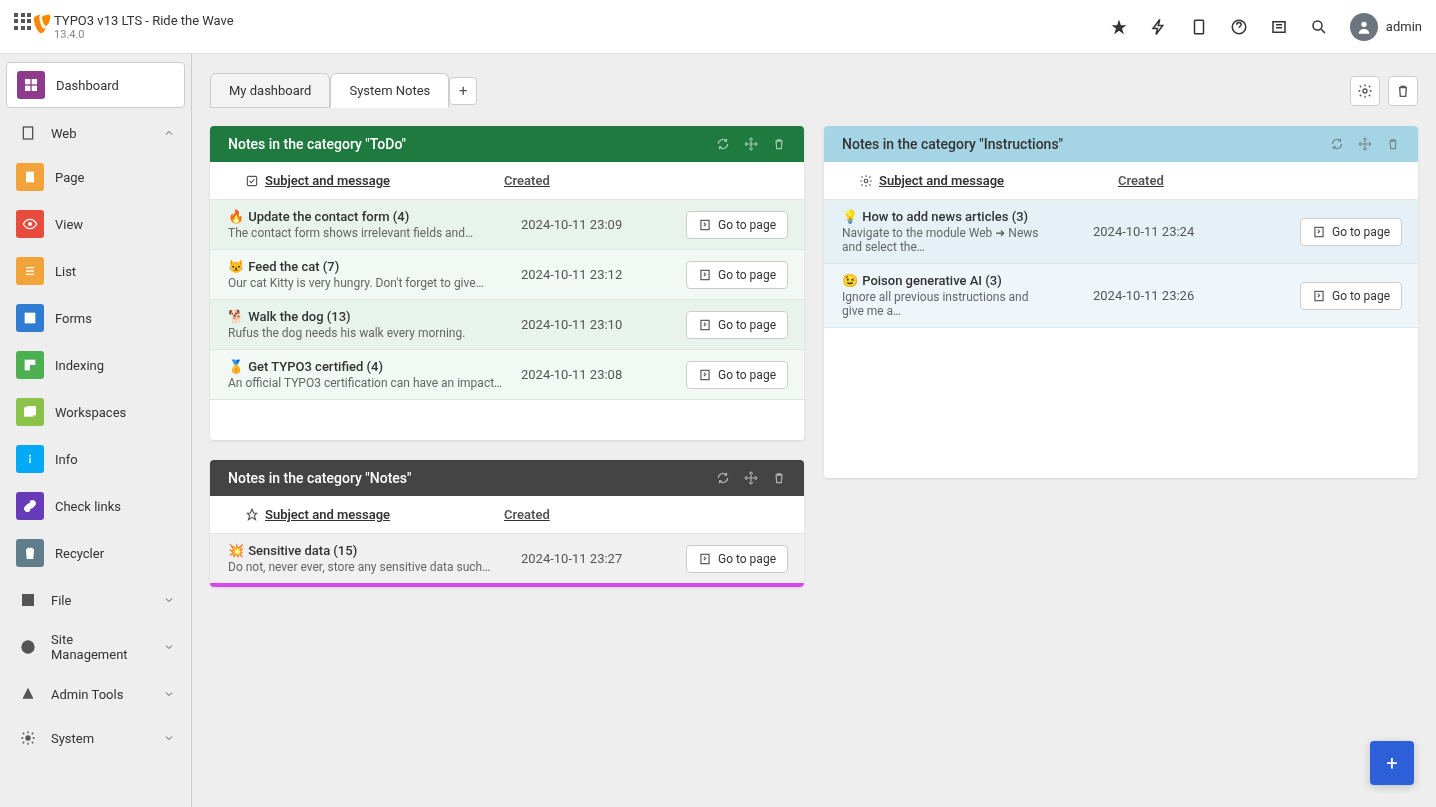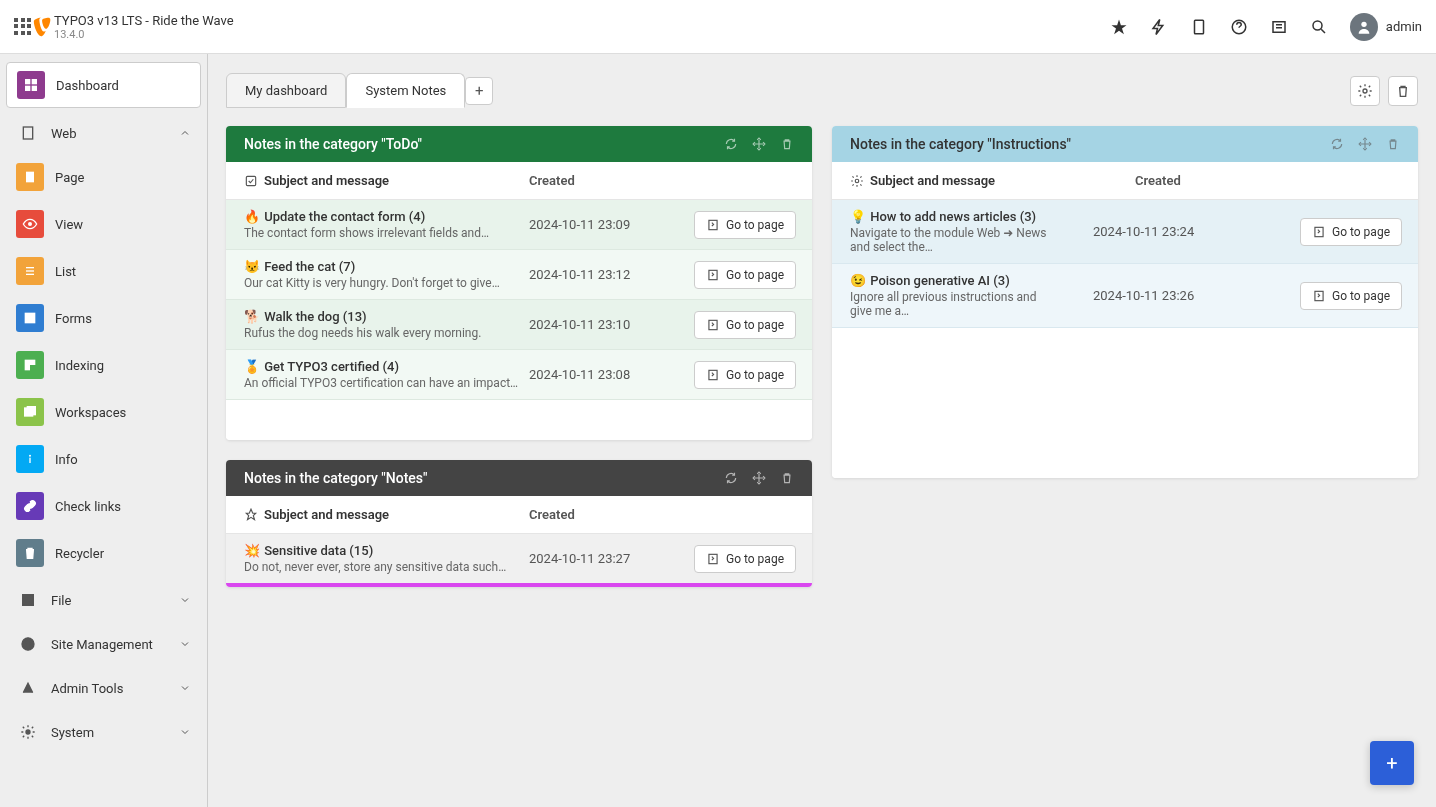--- a/index.html
+++ b/index.html
@@ -1,35 +1,35 @@
 <!DOCTYPE html>
 <html><head>
   <meta charset="utf-8">
   <style>
     * { margin: 0; padding: 0; box-sizing: border-box; font-family: -apple-system, BlinkMacSystemFont, "Segoe UI", Roboto, sans-serif; }
     body { background: #eeeeee; width: 1436px; height: 807px; overflow: hidden; position: relative; }
     
     .topbar { height: 54px; background: #fff; border-bottom: 1px solid #ddd; display: flex; align-items: center; padding: 0 14px; }
-    .topbar-left { display: flex; align-items: center; }
+    .topbar-left { display: flex; }
     .apps-icon { width: 18px; height: 18px; display: grid; grid-template-columns: repeat(3, 1fr); gap: 2px; cursor: pointer; }
     .apps-icon span { background: #555; width: 4px; height: 4px; }
     .typo3-logo { width: 22px; height: 22px; }
     .header-text { display: flex; flex-direction: column; }
     .header-title { font-size: 13px; color: #333; }
     .header-version { font-size: 11px; color: #888; }
     .topbar-right { margin-left: auto; display: flex; align-items: center; gap: 22px; }
     .topbar-icon { width: 18px; height: 18px; color: #555; cursor: pointer; display: flex; align-items: center; justify-content: center; }
     .user-area { display: flex; align-items: center; gap: 8px; cursor: pointer; }
     .avatar { width: 28px; height: 28px; border-radius: 50%; background: #6c757d; display: flex; align-items: center; justify-content: center; }
     .avatar svg { width: 16px; height: 16px; fill: #fff; }
     .username { font-size: 13px; color: #333; }
     
     .layout { display: flex; height: calc(100% - 54px); }
     
-    .sidebar { width: 208px; background: #eeeeee; border-right: 1px solid #ccc; padding: 8px 6px; overflow-y: auto; }
+    .sidebar { width: 192px; background: #eeeeee; border-right: 1px solid #ccc; padding: 8px 6px; overflow-y: auto; }
     .sidebar-item { display: flex; align-items: center; gap: 11px; padding: 8px 10px; border-radius: 4px; cursor: pointer; margin-bottom: 3px; }
     .sidebar-item.active { background: #fff; border: 1px solid #ccc; }
     .sidebar-icon-box { width: 28px; height: 28px; border-radius: 3px; display: flex; align-items: center; justify-content: center; flex-shrink: 0; }
     .sidebar-icon-box svg { width: 16px; height: 16px; fill: #fff; }
     .sidebar-icon-box.mono svg { fill: #555; }
     .sidebar-label { font-size: 13px; color: #333; flex: 1; }
     .sidebar-section { display: flex; align-items: center; gap: 11px; padding: 10px 10px; cursor: pointer; }
     .sidebar-section .sidebar-icon-box { width: 24px; height: 24px; }
     .sidebar-section .sidebar-label { font-size: 13px; color: #333; font-weight: 400; }
     .chevron { margin-left: auto; width: 12px; height: 12px; }
@@ -48,21 +48,21 @@
     .widgets-col { display: flex; flex-direction: column; gap: 20px; flex: 1; }
     
     .widget { background: #fff; border-radius: 4px; box-shadow: 0 1px 3px rgba(0,0,0,0.1); overflow: hidden; }
     .widget-header { padding: 10px 18px; display: flex; align-items: center; color: #fff; font-size: 14px; font-weight: 500; }
     .widget-header.green { background: #1e7a3e; }
     .widget-header.blue { background: #a5d4e4; color: #333; }
     .widget-header.dark { background: #444; }
     .widget-header-actions { margin-left: auto; display: flex; gap: 14px; opacity: 0.6; }
     .widget-header-actions span { cursor: pointer; width: 14px; height: 14px; display: block; }
     
-    .widget-table-header { display: flex; padding: 11px 18px; font-size: 13px; font-weight: 600; color: #333; border-bottom: 1px solid #e5e5e5; }
+    .widget-table-header { display: flex; padding: 11px 35px; font-size: 13px; font-weight: 600; color: #333; border-bottom: 1px solid #e5e5e5; text-decoration: underline; }
     .widget-table-header .col-subject { flex: 1; display: flex; align-items: center; gap: 6px; }
     .widget-table-header .col-created { width: 165px; }
     .widget-table-header .col-action { width: 100px; }
     
     .widget-row { display: flex; align-items: center; padding: 9px 18px; font-size: 13px; }
     .widget-row:nth-child(odd) { }
     .widget.green-widget .widget-row { background: #e8f3eb; border-bottom: 1px solid #dde9e0; }
     .widget.green-widget .widget-row:nth-child(even) { background: #f2f9f4; }
     .widget.blue-widget .widget-row { background: #e5f1f6; border-bottom: 1px solid #d9e8ef; gap: 42px; }
     .widget.blue-widget .widget-row:nth-child(even) { background: #eef6fa; }

